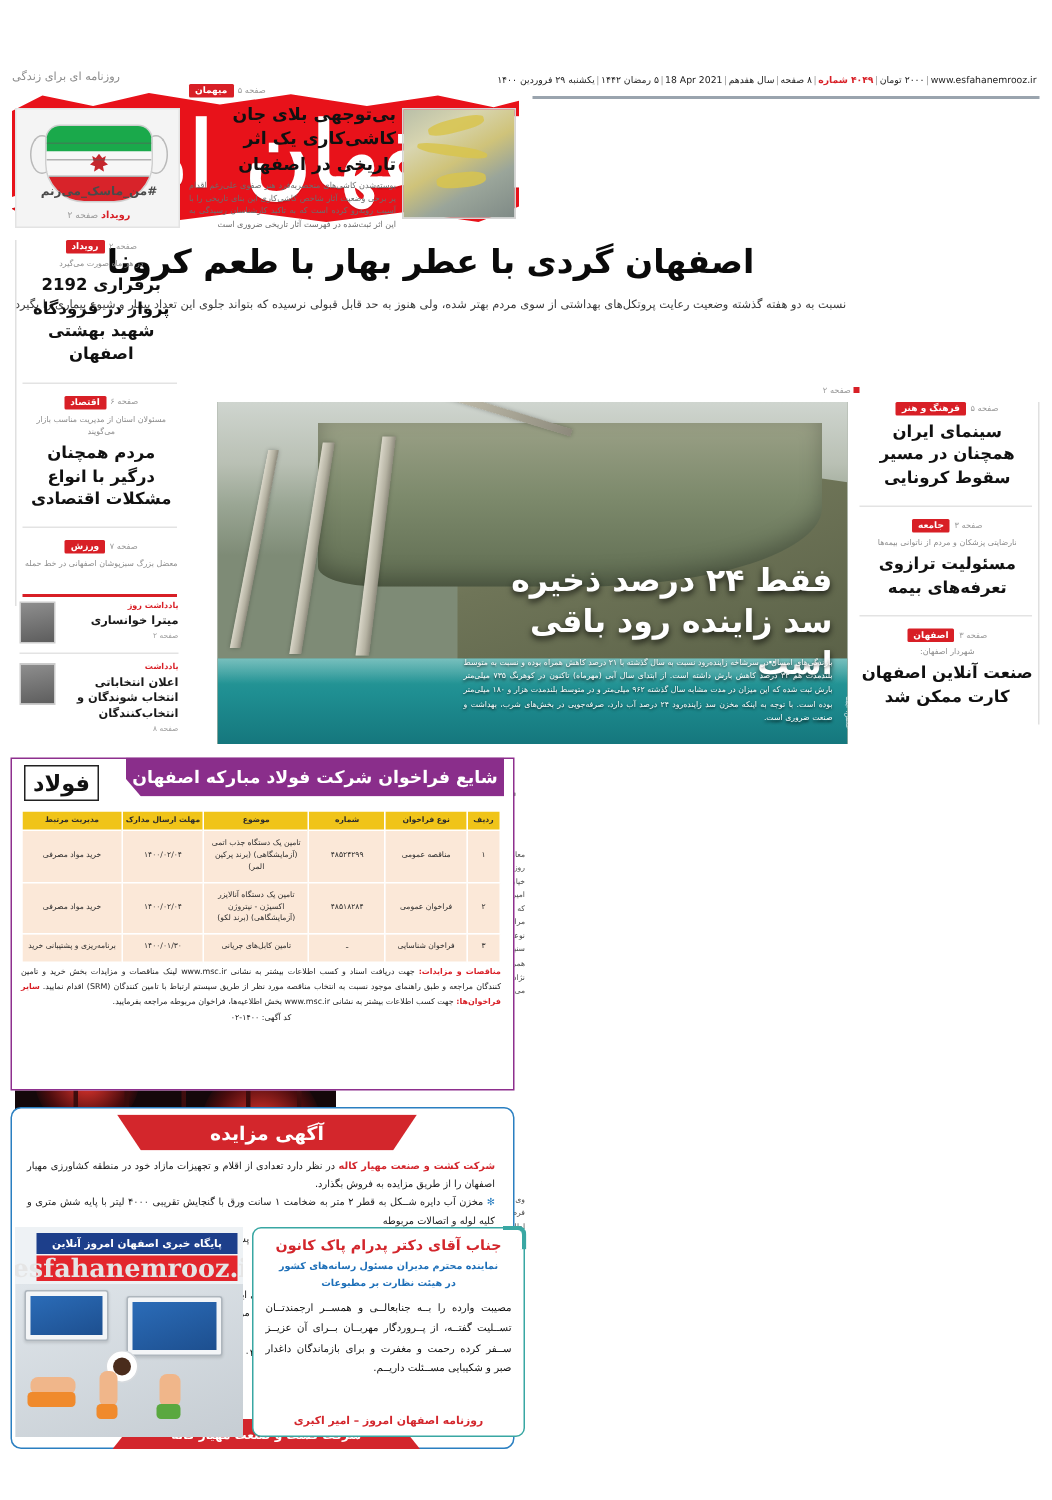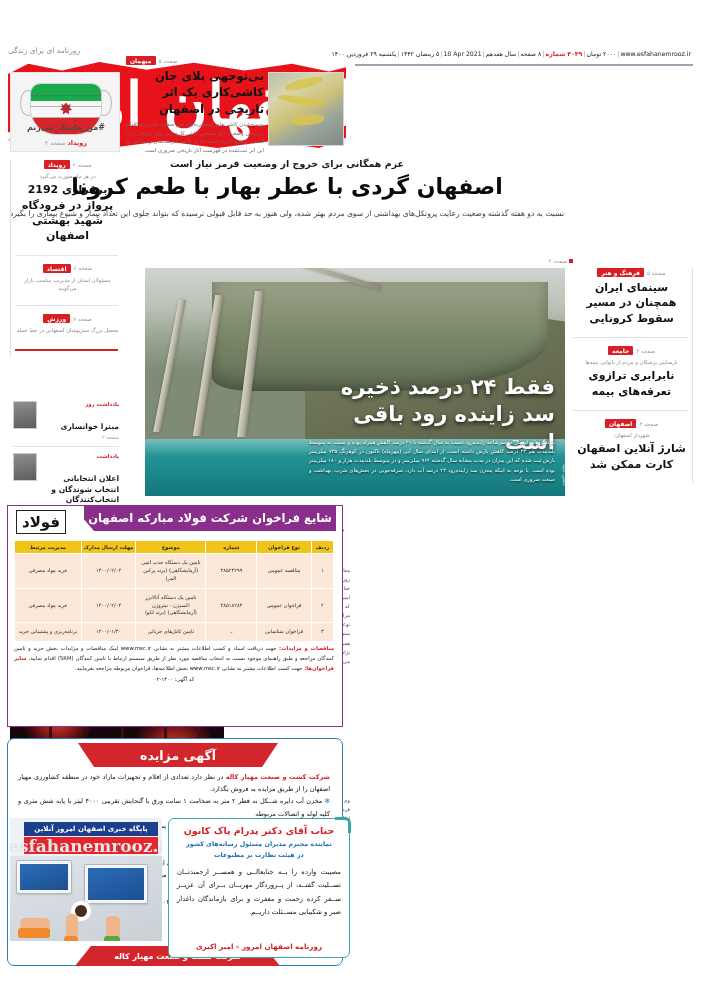--- a/index.html
+++ b/index.html
@@ -153,21 +153,21 @@
 
   
   .authors { position: absolute; top: 396px; left: 10px; width: 112px; }
   .author-card { display: flex; gap: 5px; align-items: flex-start; padding: 5px 3px; }
   .author-card .ph {
     width: 24px; height: 28px; flex: 0 0 24px;
     background: linear-gradient(170deg,#8e8e8e,#5d5d5d); border: 1px solid #ccc;
   }
   .author-card .meta { flex: 1; text-align: right; }
   .author-card .yad { font-size: 5.4px; color: #d81f26; font-weight: bold; }
-  .author-card .nm { font-size: 7.6px; font-weight: bold; color: #1a1a1a; margin-top: 15px; line-height: 1.35; }
+  .author-card .nm { font-size: 7.6px; font-weight: bold; color: #1a1a1a; margin-top: 2px; line-height: 1.35; }
   .author-card .pg { font-size: 5px; color: #a0a0a0; margin-top: 2px; }
   .author-sep { height: 1px; background: #e3e3e3; margin: 1px 3px; }
 
   
   .dam {
     position: absolute; top: 268px; right: 136px; width: 420px; height: 228px;
     overflow: hidden; background: #6f7d6a;
   }
   .dam .sky { position: absolute; inset: 0; background: linear-gradient(180deg,#cfd5cf 0%,#b9c0b4 18%,#9aa694 30%,#7e8b76 45%); }
   .dam .cliff {
@@ -318,21 +318,21 @@
   .auction-foot {
     position: absolute; bottom: -1px; right: 62px; width: 205px; height: 20px;
     background: #d3262c; color: #fff;
     clip-path: polygon(16px 0, calc(100% - 16px) 0, 100% 100%, 0 100%);
     display: flex; align-items: center; justify-content: center;
     font-size: 8px; font-weight: bold;
   }
 
   
   .portal {
-    position: absolute; top: 818px; left: 10px; width: 152px; height: 123px;
+    position: absolute; top: 818px; left: 10px; width: 152px; height: 140px;
     overflow: hidden; background: #eef2f5;
   }
   .portal .bar {
     position: absolute; top: 4px; left: 14px; width: 134px; height: 14px;
     background: #1d3f8b; color: #fff; display: flex; align-items: center;
     justify-content: center; font-size: 7px; font-weight: bold;
   }
   .portal .url {
     position: absolute; top: 19px; left: 14px; width: 134px; height: 17px;
     background: #e3262d; color: #e5e5e5; display: flex; align-items: center;
@@ -428,21 +428,20 @@
     <h3>بی‌توجهی بلای جان کاشی‌کاری یک اثر تاریخی در اصفهان</h3>
     <p>پوسته‌شدن کاشی‌های منحصربه‌فرد هنر صفوی علی‌رغم اقدام پر برخی وضعیت آثار شاخص کاشی‌کاری این بنای تاریخی را با آسیب روبه‌رو کرده است که به تاکید کارشناسان رسیدگی به این اثر ثبت‌شده در فهرست آثار تاریخی ضروری است</p>
   </div>
   <div class="top-thumb">
     <div class="stroke" style="top:8%;left:22%;width:52%;height:12%;transform:rotate(-14deg)"></div>
     <div class="stroke" style="top:34%;left:12%;width:64%;height:10%;transform:rotate(8deg)"></div>
     <div class="stroke" style="top:58%;left:30%;width:44%;height:14%;transform:rotate(-6deg)"></div>
   </div>
 
   <div class="hero">
-    <div class="kicker">عزم همگانی برای خروج از وضعیت قرمز نیاز است</div>
     <h1>اصفهان گردی با عطر بهار با طعم کرونا</h1>
     <div class="deck">نسبت به دو هفته گذشته وضعیت رعایت پروتکل‌های بهداشتی از سوی مردم بهتر شده، ولی هنوز به حد قابل قبولی نرسیده که بتواند جلوی این تعداد بیمار و شیوع بیماری را بگیرد</div>
   </div>
 
   <div class="col-left">
 
     <div class="brief">
       <div class="lbl">
         <span class="sec-page">صفحه ۲</span>
         <span class="sec-label">رویداد</span>
@@ -451,20 +450,21 @@
       <h4>برقراری 2192 پرواز در فرودگاه شهید بهشتی اصفهان</h4>
     </div>
     <div class="brief-sep"></div>
 
     <div class="brief">
       <div class="lbl">
         <span class="sec-page">صفحه ۶</span>
         <span class="sec-label">اقتصاد</span>
       </div>
       <div class="pre">مسئولان استان از مدیریت مناسب بازار می‌گویند</div>
+      <h4>مردم همچنان درگیر با انواع مشکلات اقتصادی</h4>
     </div>
     <div class="brief-sep"></div>
 
     <div class="brief">
       <div class="lbl">
         <span class="sec-page">صفحه ۷</span>
         <span class="sec-label">ورزش</span>
       </div>
       <div class="pre">معضل بزرگ سبزپوشان اصفهانی در خط حمله</div>
     </div>
@@ -520,31 +520,31 @@
       <h4>سینمای ایران همچنان در مسیر سقوط کرونایی</h4>
     </div>
     <div class="brief-sep"></div>
 
     <div class="brief">
       <div class="lbl">
         <span class="sec-page">صفحه ۳</span>
         <span class="sec-label">جامعه</span>
       </div>
       <div class="pre">نارضایتی پزشکان و مردم از ناتوانی بیمه‌ها</div>
-      <h4>نابرابری ترازوی تعرفه‌های بیمه</h4>
+      <h4>مسئولیت ترازوی تعرفه‌های بیمه</h4>
     </div>
     <div class="brief-sep"></div>
 
     <div class="brief">
       <div class="lbl">
         <span class="sec-page">صفحه ۳</span>
         <span class="sec-label">اصفهان</span>
       </div>
       <div class="pre">شهردار اصفهان:</div>
-      <h4>شارژ آنلاین اصفهان کارت ممکن شد</h4>
+      <h4>صنعت آنلاین اصفهان کارت ممکن شد</h4>
     </div>
   </div>
 
   <div class="story-red">
     <div class="over">به مناسبت روز جهانی هموفیلی:</div>
     <h2>چراغ‌های پل سردار شهید عرب و خیابان امام خمینی(ره) قرمز می‌شود</h2>
   </div>
   <div class="story-photo">
     <div class="glow" style="top:6%;left:10%;width:84px;height:84px"></div>
     <div class="glow" style="top:24%;left:48%;width:96px;height:96px"></div>

